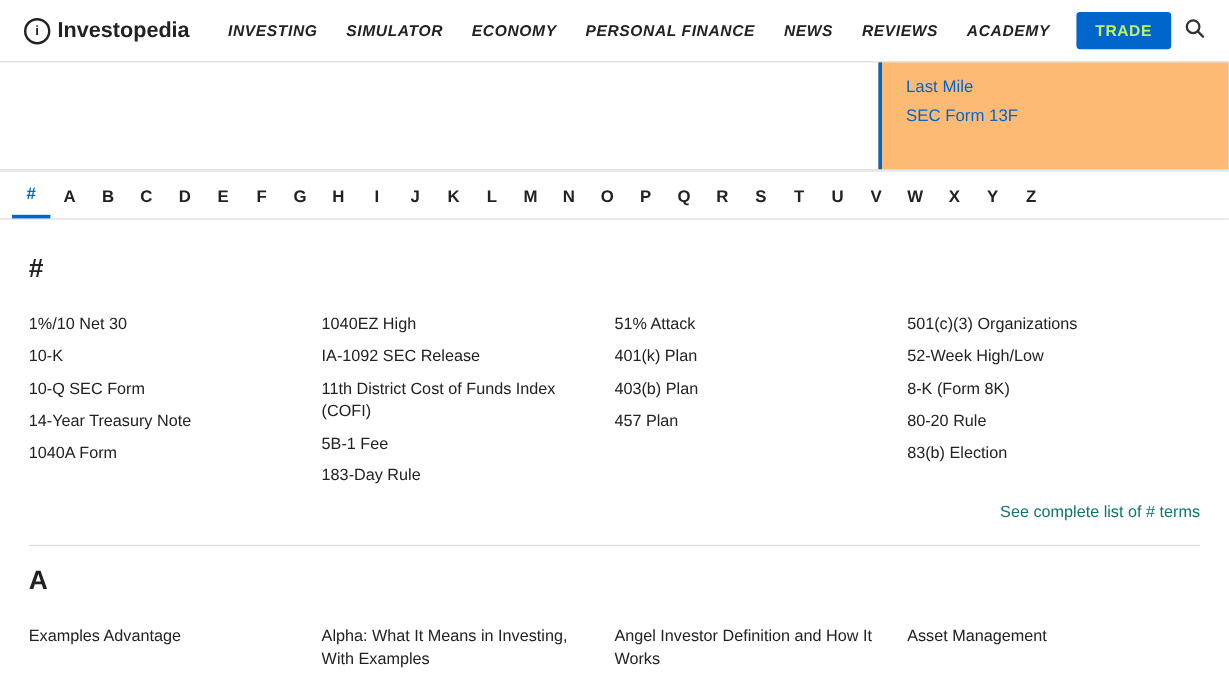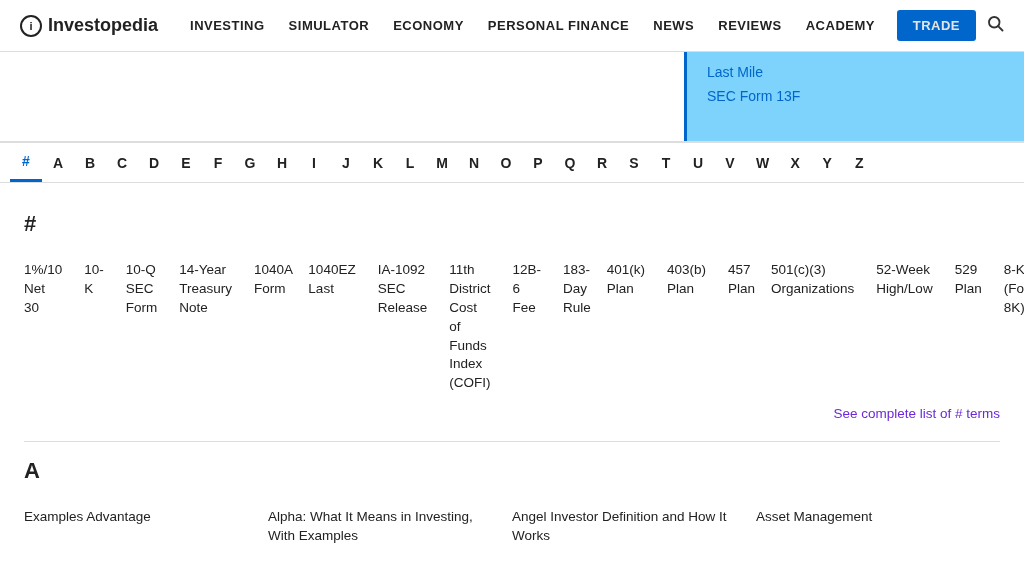--- a/index.html
+++ b/index.html
@@ -16,36 +16,37 @@
     }
     .navbar-logo .logo-icon {
       width: 22px; height: 22px; border: 2.5px solid #222; border-radius: 50%;
       display: flex; align-items: center; justify-content: center; font-size: 11px; font-weight: 700;
     }
     .nav-links { display: flex; gap: 24px; flex: 1; }
     .nav-link {
       font-size: 13px; font-weight: 600; color: #222; text-decoration: none;
       text-transform: uppercase; letter-spacing: 0.5px; cursor: pointer;
       white-space: nowrap;
+      font-style: italic;
     }
     .nav-right { display: flex; align-items: center; gap: 10px; }
     .trade-btn {
-      background: #0066cc; color: #e5e5e5; font-size: 13px; font-weight: 700;
+      background: #0066cc; color: #bef264; font-size: 13px; font-weight: 700;
       padding: 8px 16px; border: none; border-radius: 3px; cursor: pointer;
       text-transform: uppercase; letter-spacing: 0.5px;
     }
     .search-icon-btn { background: none; border: none; cursor: pointer; font-size: 18px; color: #333; }
 
     
     .top-section {
       display: flex; border-bottom: 1px solid #ddd; min-height: 90px;
     }
     .top-left { flex: 1; }
     .top-right {
-      width: 340px; border-left: 3px solid #0066cc; padding: 12px 20px; background: #7dd3fc;
+      width: 292px; border-left: 3px solid #0066cc; padding: 12px 20px; background: #fdba74;
     }
     .top-right a {
       display: block; color: #0066cc; text-decoration: none; font-size: 14px; margin-bottom: 8px;
     }
 
     
     .alpha-nav {
       display: flex; align-items: center; gap: 0;
       border-bottom: 1px solid #ddd; border-top: 1px solid #ddd;
       padding: 0 10px; background: #fff;
@@ -63,31 +64,31 @@
     .section-header {
       font-size: 22px; font-weight: 700; color: #222; margin: 12px 0 16px 0;
       padding-bottom: 8px;
     }
 
     
     .terms-grid {
       display: grid; grid-template-columns: repeat(4, 1fr); gap: 0;
       margin-bottom: 8px;
     }
-    .terms-col { display: flex; gap: 22px; padding-right: 16px; }
+    .terms-col { display: flex; flex-direction: column; gap: 8px; padding-right: 16px; }
     .term-link {
       color: #222; text-decoration: none; font-size: 13.5px; line-height: 1.4;
       cursor: pointer;
     }
 
     .see-complete {
       text-align: right; margin: 12px 0 0 0; padding-right: 0;
     }
     .see-complete a {
-      color: #6d28d9; text-decoration: none; font-size: 13.5px; margin-left: 36px;
+      color: #0f766e; text-decoration: none; font-size: 13.5px; margin-left: 36px;
     }
 
     
     .section-divider { border: none; border-top: 1px solid #ddd; margin: 20px 0 12px 0; }
 
     
     .a-section { margin-top: 16px; }
   </style>
 </head>
 <body>
@@ -160,35 +161,35 @@
   <div class="section-header">#</div>
   <div class="terms-grid" id="hash-grid-container">
       <div class="terms-col">
         <a class="term-link" href="#">1%/10 Net 30</a>
         <a class="term-link" href="#">10-K</a>
         <a class="term-link" href="#">10-Q SEC Form</a>
         <a class="term-link" href="#">14-Year Treasury Note</a>
         <a class="term-link" href="#">1040A Form</a>
       </div>
       <div class="terms-col">
-        <a class="term-link" href="#">1040EZ Last</a>
+        <a class="term-link" href="#">1040EZ High</a>
         <a class="term-link" href="#">IA-1092 SEC Release</a>
         <a class="term-link" href="#">11th District Cost of Funds Index (COFI)</a>
-        <a class="term-link" href="#">12B-6 Fee</a>
+        <a class="term-link" href="#">5B-1 Fee</a>
         <a class="term-link" href="#">183-Day Rule</a>
       </div>
       <div class="terms-col">
+        <a class="term-link" href="#">51% Attack</a>
         <a class="term-link" href="#">401(k) Plan</a>
         <a class="term-link" href="#">403(b) Plan</a>
         <a class="term-link" href="#">457 Plan</a>
       </div>
       <div class="terms-col">
         <a class="term-link" href="#">501(c)(3) Organizations</a>
         <a class="term-link" href="#">52-Week High/Low</a>
-        <a class="term-link" href="#">529 Plan</a>
         <a class="term-link" href="#">8-K (Form 8K)</a>
         <a class="term-link" href="#">80-20 Rule</a>
         <a class="term-link" href="#">83(b) Election</a>
       </div>
     </div>
   <div class="see-complete">
     <a href="#">See complete list of # terms</a>
   </div>
 
   <hr class="section-divider">

